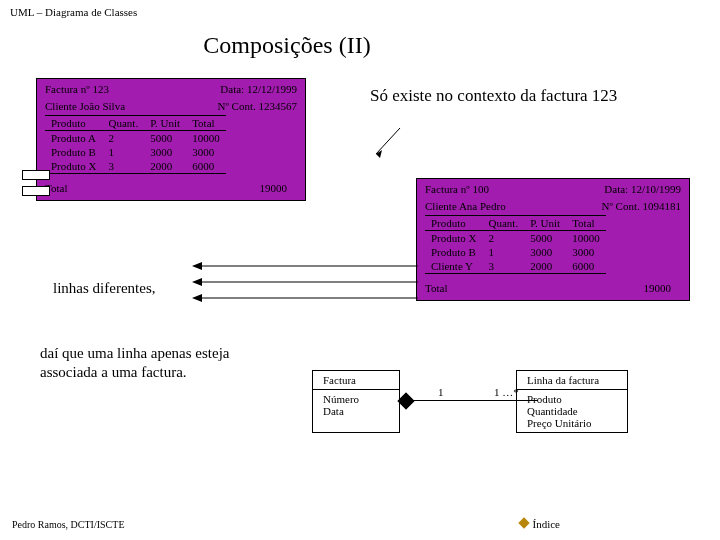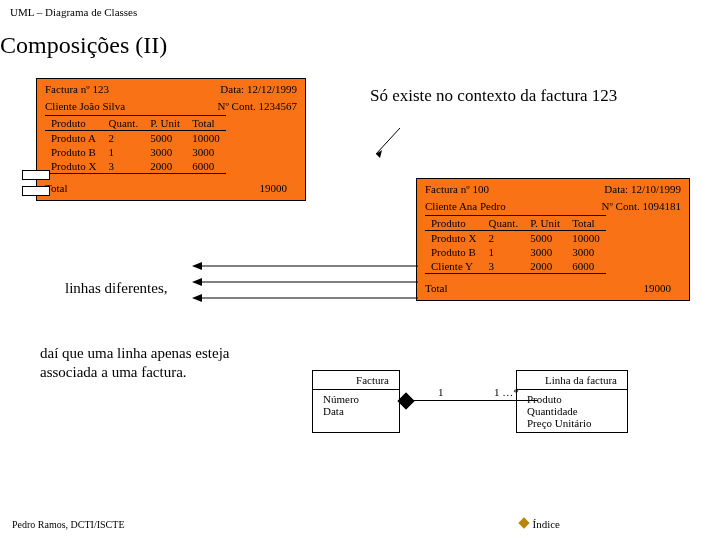--- a/index.html
+++ b/index.html
@@ -1,30 +1,30 @@
 <!DOCTYPE html>
 <html><head>
 <meta charset="utf-8">
 <style>
   html,body{margin:0;padding:0;font-family:"Times New Roman",serif;color:#000;background:#fff}
   .page{position:relative;width:574px;height:540px}
   .header{position:absolute;left:10px;top:6px;font-size:11px}
-  .title{position:absolute;left:0;right:0;top:32px;font-size:24px}
-  .inv{position:absolute;border:1px solid #000;background:#f97316;font-size:11px}
+  .title{position:absolute;left:0;right:0;top:32px;text-align:center;font-size:24px}
+  .inv{position:absolute;border:1px solid #000;background:#a21caf;font-size:11px}
   .inv .toprow{display:flex;justify-content:space-between;padding:4px 8px 1px 8px}
   .inv table{border-collapse:collapse;margin:2px 8px 4px 8px;font-size:11px}
   .inv th,.inv td{padding:1px 6px;text-align:left}
   .inv th{font-weight:normal}
   .hline{border-top:1px solid #000;border-bottom:1px solid #000}
   .invfoot{display:flex;justify-content:space-between;padding:2px 14px 6px 8px;font-size:11px}
   .invfoot .r{padding-right:4px}
   .bigtext{position:absolute;font-size:17px}
   .small{position:absolute;font-size:15px}
   .uml{position:absolute;border:1px solid #000;font-size:11px}
-  .uml .name{padding:3px 10px;border-bottom:1px solid #000;text-align:right}
+  .uml .name{padding:3px 10px;border-bottom:1px solid #000;text-align:left}
   .uml .attrs{padding:3px 10px;min-height:36px}
   .diamond{position:absolute;width:10px;height:10px;border:1px solid #000;background:#000;transform:rotate(45deg)}
   .lab{position:absolute;font-size:11px}
   .line{position:absolute;background:#000}
   .footer{position:absolute;left:12px;bottom:10px;font-size:10px}
   .footerR{position:absolute;right:14px;bottom:10px;font-size:11px}
   .bullet{display:inline-block;width:8px;height:8px;background:#b8860b;margin-right:5px;transform:rotate(45deg);vertical-align:1px}
   
   .tick{position:absolute;height:8px;border:1px solid #000;background:#fff}
   
@@ -134,21 +134,21 @@
   </div>
 
   <div class="bigtext" style="left:370px;top:86px;width:250px;line-height:1.15">Só existe no contexto da factura 123</div>
   <div class="arrow" style="left:370px;top:128px">
     <svg width="40" height="34">
         <line x1="30" y1="0" x2="6" y2="26" stroke="#000"></line>
         <polygon points="6,26 12,22 10,30" fill="#000"></polygon>
       </svg>
   </div>
 
-  <div class="small" style="left:65px;top:280px">linhas diferentes,</div>
+  <div class="small" style="left:53px;top:280px">linhas diferentes,</div>
 
   <div class="arrow" style="left:192px;top:258px"><svg width="228" height="10">
         <line x1="226" y1="4" x2="6" y2="4" stroke="#000"></line>
         <polygon points="0,4 10,0 10,8" fill="#000"></polygon>
       </svg></div>
   <div class="arrow" style="left:192px;top:274px"><svg width="228" height="10">
         <line x1="226" y1="4" x2="6" y2="4" stroke="#000"></line>
         <polygon points="0,4 10,0 10,8" fill="#000"></polygon>
       </svg></div>
   <div class="arrow" style="left:192px;top:290px"><svg width="228" height="10">

